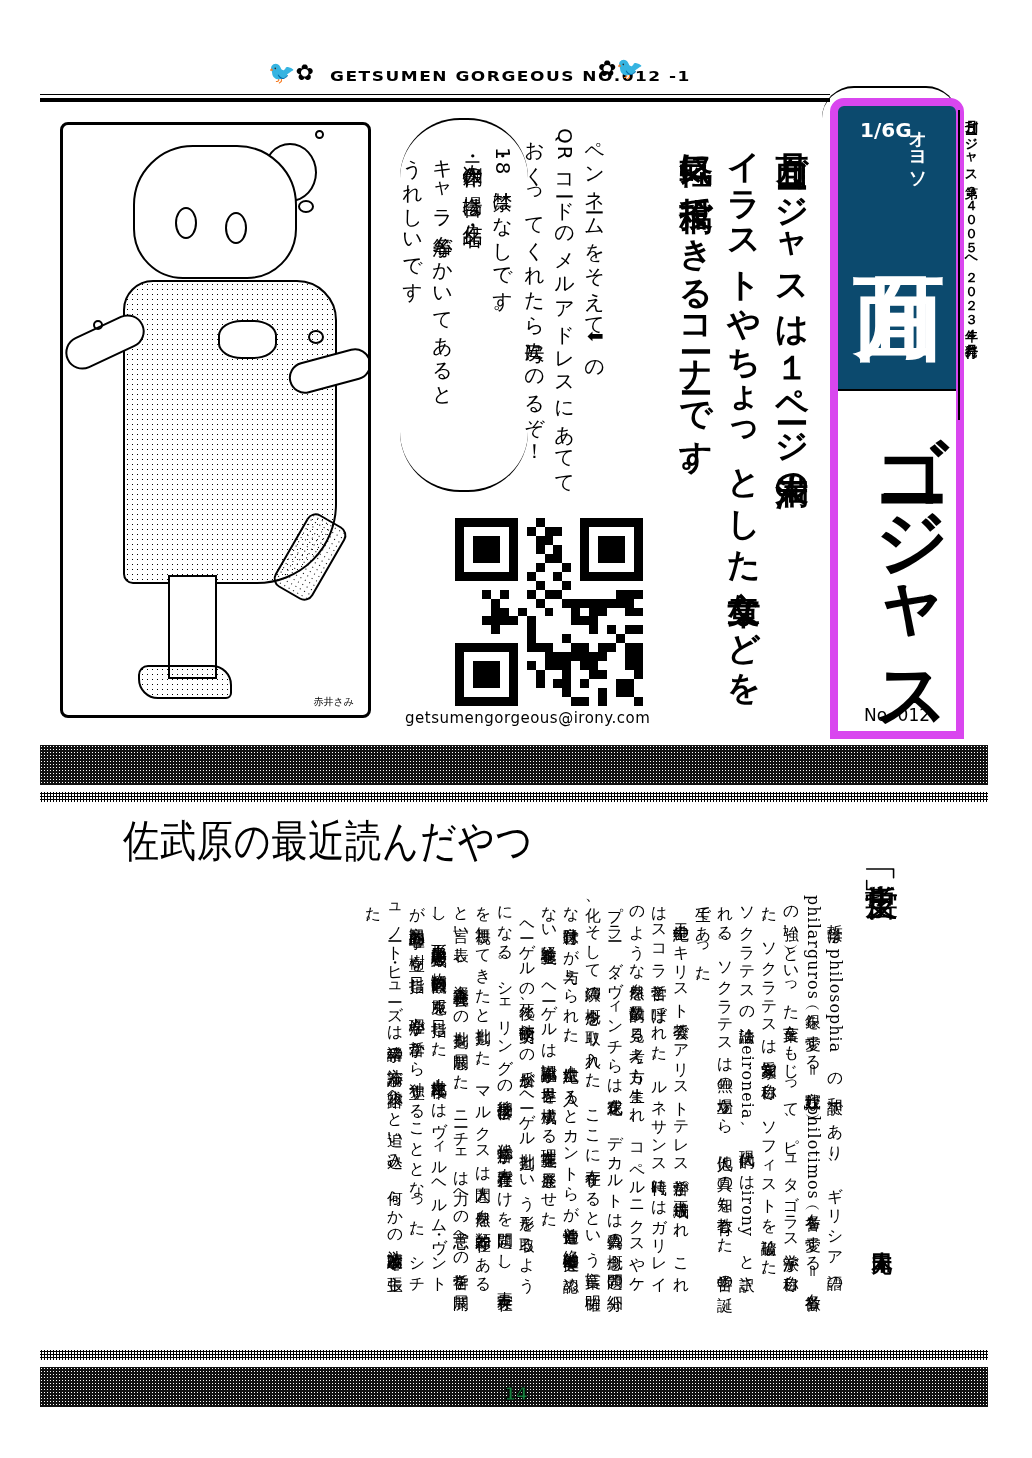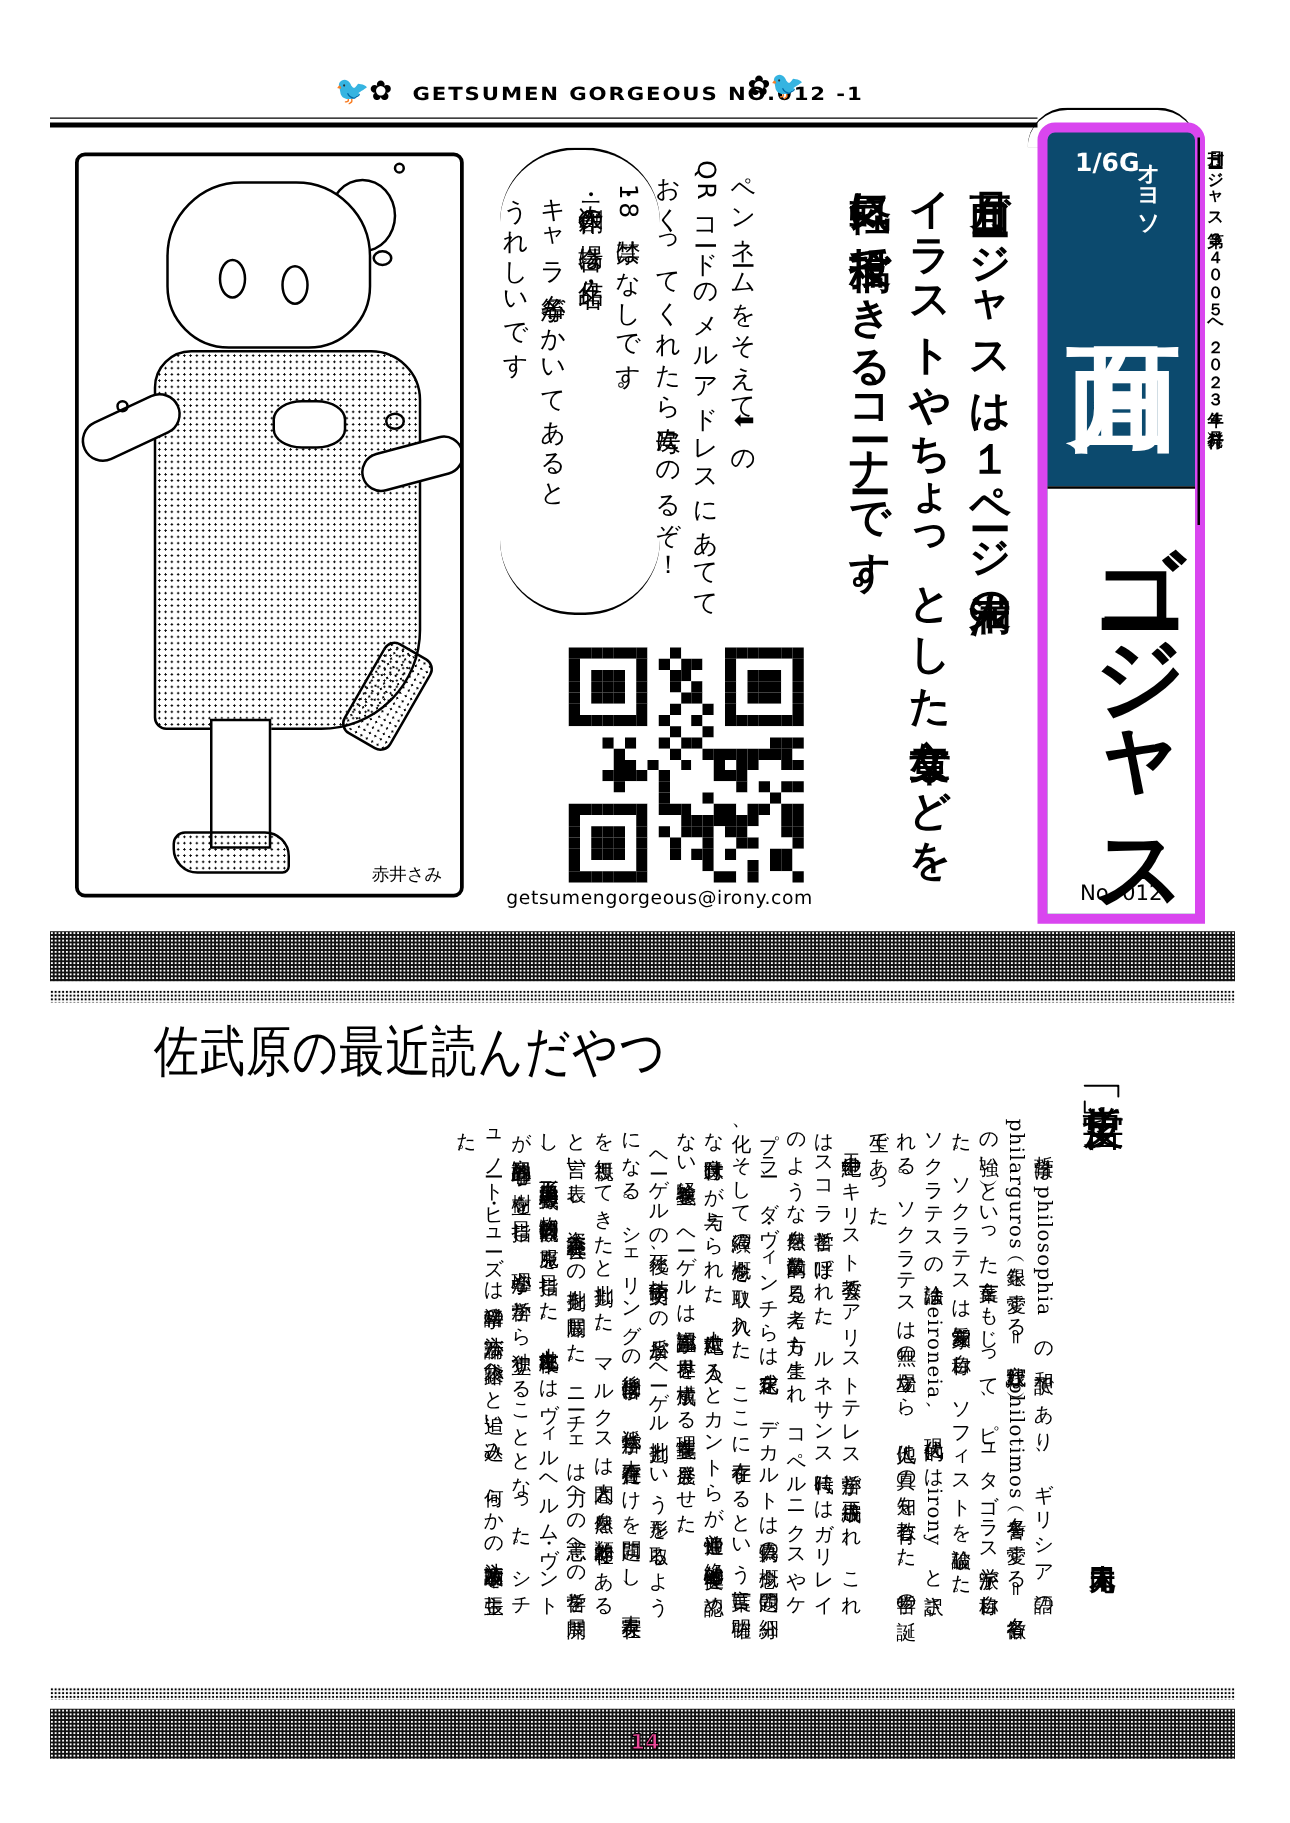--- a/index.html
+++ b/index.html
@@ -26,21 +26,21 @@
                border:2px solid #000; border-radius:30px 40px 80px 10px; }
   .fig-bow { position:absolute; left:155px; top:195px; width:55px; height:35px; border:2px solid #000; background:#fff; border-radius:40% 40% 40% 40%; }
   .fig-arm-l { position:absolute; left:0px; top:200px; width:80px; height:30px; border:2px solid #000; background:#fff; border-radius:20px; transform:rotate(-25deg); }
   .fig-arm-r { position:absolute; left:225px; top:230px; width:80px; height:28px; border:2px solid #000; background:#fff; border-radius:20px; transform:rotate(-15deg); }
   .fig-leg { position:absolute; left:105px; top:450px; width:45px; height:100px; border:2px solid #000; background:#fff; }
   .fig-shoe1 { position:absolute; left:75px; top:540px; width:90px; height:30px; border:2px solid #000;
                background-image:radial-gradient(#000 0.8px, transparent 1px); background-size:5px 5px; border-radius:10px 20px 6px 20px; }
   .fig-shoe2 { position:absolute; left:225px; top:390px; width:40px; height:80px; border:2px solid #000;
                background-image:radial-gradient(#000 0.8px, transparent 1px); background-size:5px 5px; border-radius:10px; transform:rotate(30deg); }
   .bubble { position:absolute; border:2px solid #000; border-radius:50%; }
-  .signature { position:absolute; right:14px; bottom:6px; font-family:"DejaVu Sans", sans-serif; font-size:14px; }
+  .signature { position:absolute; right:14px; bottom:6px; font-family:"DejaVu Sans", sans-serif; font-size:10px; }
 
   
   .vcol { position:absolute; writing-mode:vertical-rl; font-family:"DejaVu Sans", sans-serif; }
   .big-hand { font-size:33px; line-height:48px; letter-spacing:2px; font-weight:bold; }
   .med-hand { font-size:20px; line-height:30px; letter-spacing:2px; }
 
   
   .qr { left:455px; top:518px; width:188px; height:188px; }
   .qr-grid { display:grid; grid-template-columns:repeat(21, 1fr); width:100%; height:100%; }
   .qr-cell { background:#fff; }
@@ -67,21 +67,21 @@
 
   
   .article-title { left:123px; top:812px; font-family:"DejaVu Serif", serif; font-size:44px; letter-spacing:1px; transform:scaleX(0.82); transform-origin:left; }
   .article-sub { left:862px; top:858px; writing-mode:vertical-rl; font-family:"DejaVu Serif", serif; font-size:34px; line-height:40px; }
   .author { left:870px; top:1235px; writing-mode:vertical-rl; font-family:"DejaVu Sans", sans-serif; font-weight:bold; font-size:21px; line-height:24px; letter-spacing:2px; }
   .body-block { position:absolute; top:895px; height:390px; writing-mode:vertical-rl; font-family:"DejaVu Serif", serif;
                 font-size:15.8px; line-height:22px; letter-spacing:1.1px; text-align:justify; }
   .body-block p { margin:0; text-indent:1em; }
 
   .page-no { left:0; width:100%; text-align:center; top:1384px; font-family:"DejaVu Sans", sans-serif;
-             font-size:17px; font-weight:bold; color:#ec4899; -webkit-text-stroke:1px #000; }
+             font-size:17px; font-weight:bold; color:#15803d; -webkit-text-stroke:1px #000; }
 </style>
 </head>
 <body>
 
 <div class="abs bird" style="left:268px;top:60px;">🐦✿</div>
 <div class="abs header-title">GETSUMEN GORGEOUS NO.012 -1</div>
 <div class="abs bird" style="left:598px;top:56px;">✿🐦</div>
 <div class="abs header-rule-thin"></div>
 <div class="abs header-rule-thick"></div>
 

